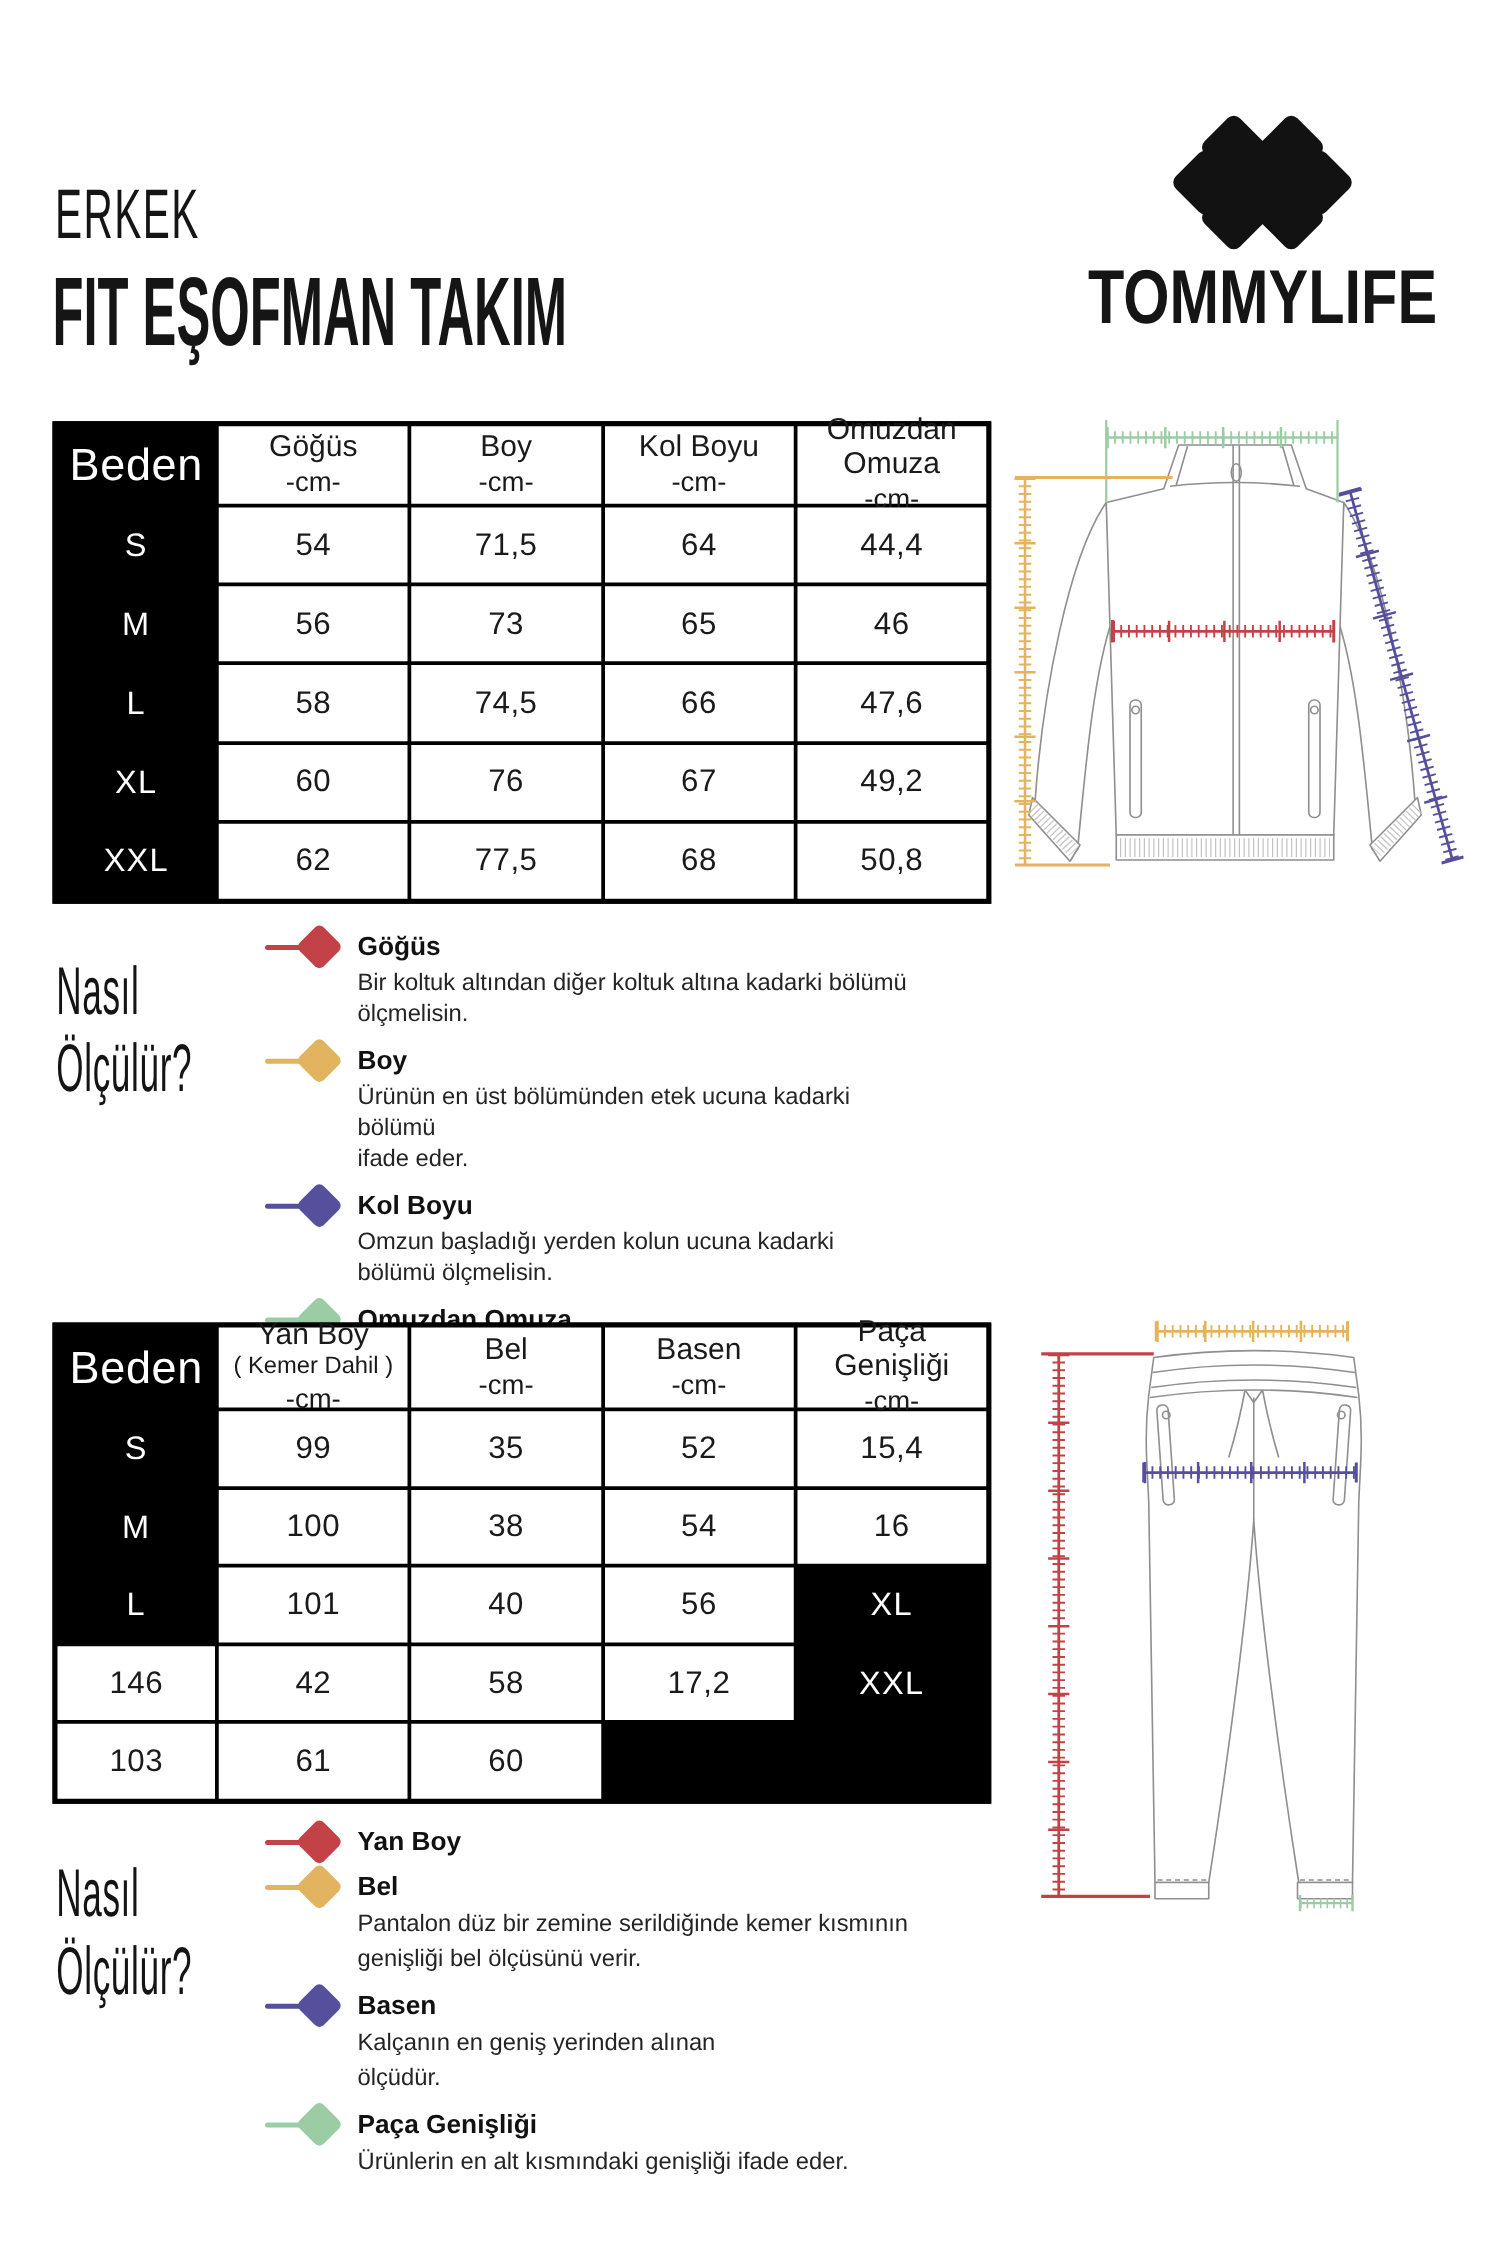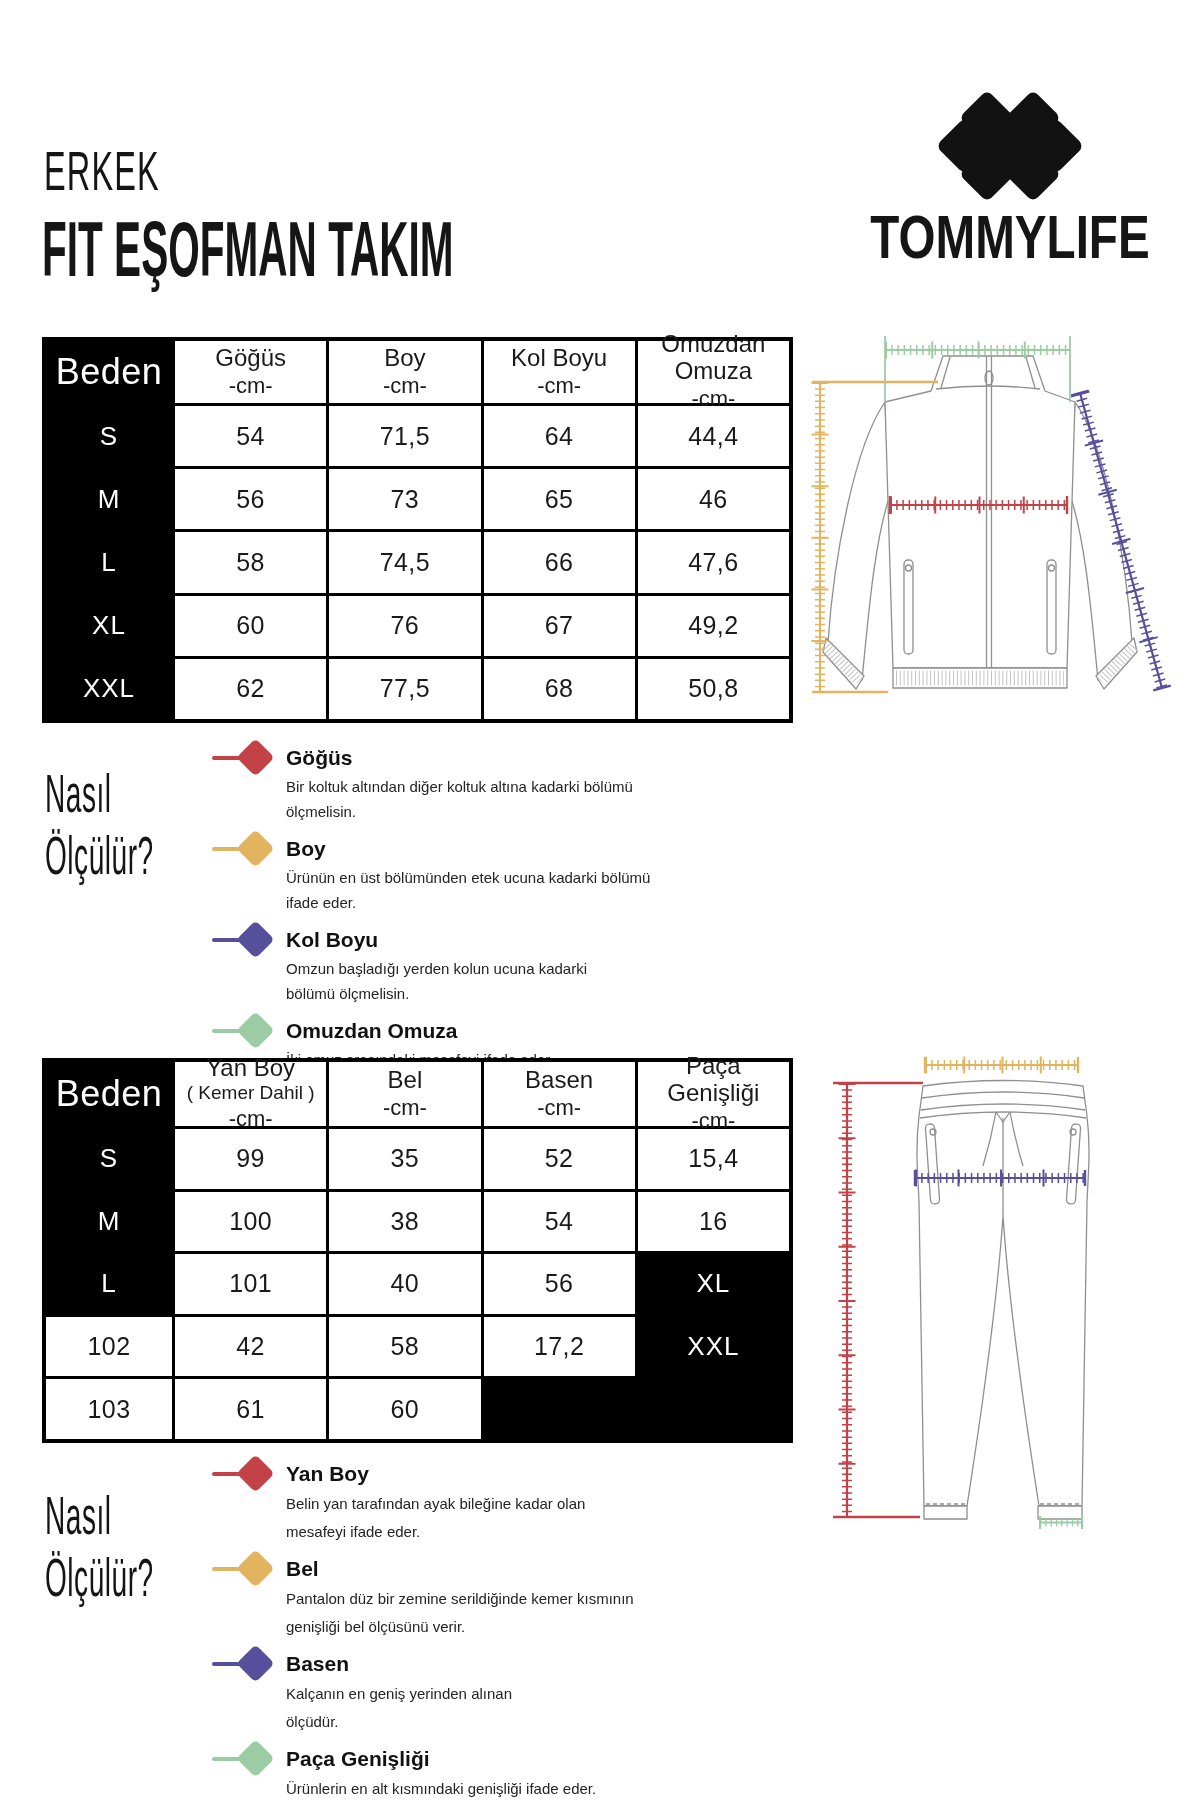--- a/index.html
+++ b/index.html
@@ -41,21 +41,21 @@
   .legend { position:absolute; left:186px; width:545px; display:flex; flex-direction:column; }
   #legend-jacket { top:744px; gap:11px; }
   #legend-pants  { top:1460px; gap:9px; }
   .lgitem { display:flex; align-items:flex-start; }
   .lgicon { position:relative; width:100px; flex:0 0 100px; height:27px; }
   .lgline { position:absolute; left:26px; top:12px; width:48px; height:3.5px; background:currentColor; border-radius:2px; }
   .lgdia  { position:absolute; left:56px; top:0px; width:27px; height:27px; background:currentColor;
             border-radius:5px; transform:rotate(45deg); }
   .lgc-red{color:var(--red);} .lgc-gold{color:var(--gold);} .lgc-purple{color:var(--purple);} .lgc-green{color:var(--green);}
   .lgtitle { font-size:21px; font-weight:bold; color:#111; line-height:27px; }
-  .lgdesc { font-size:15px; line-height:25px; color:#242424; white-space:pre-line; margin-top:3px; }
+  .lgdesc { font-size:19px; line-height:25px; color:#242424; white-space:pre-line; margin-top:3px; }
   #legend-pants .lgdesc { line-height:28px; }
 
   
   .diagram { position:absolute; }
   #jacket-svg { left:790px; top:290px; }
   #pants-svg  { left:790px; top:1020px; }
   .garment { stroke:#8f8f8f; stroke-width:1.3; fill:none; stroke-linejoin:round; }
   .gfill { fill:#ffffff; }
   .rib { stroke:#c4c4c4; }
   .rl-red{stroke:var(--red);} .rl-gold{stroke:var(--gold);} .rl-purple{stroke:var(--purple);} .rl-green{stroke:var(--green);}
@@ -272,21 +272,21 @@
     <div class="cell val">38</div>
     <div class="cell val">54</div>
     <div class="cell val">16</div>
 
     <div class="cell dark sizelbl">L</div>
     <div class="cell val">101</div>
     <div class="cell val">40</div>
     <div class="cell val">56</div>
 
     <div class="cell dark sizelbl">XL</div>
-    <div class="cell val">102</div>
+    <div class="cell val">146</div>
     <div class="cell val">42</div>
     <div class="cell val">58</div>
     <div class="cell val">17,2</div>
 
     <div class="cell dark sizelbl">XXL</div>
     <div class="cell val">103</div>
     <div class="cell val">61</div>
     <div class="cell val">60</div>
   </div>
 
@@ -294,22 +294,20 @@
   <div class="howto-line" style="left:45px; top:1546px;">Ölçülür?</div>
 
   <div id="legend-pants" class="legend">
     <div class="lgitem">
       <div class="lgicon lgc-red">
           <span class="lgline"></span>
           <span class="lgdia"></span>
         </div>
       <div class="lgtext">
           <div class="lgtitle">Yan Boy</div>
-          <div class="lgdesc">Belin yan tarafından ayak bileğine kadar olan
-mesafeyi ifade eder.</div>
         </div>
     </div>
     <div class="lgitem">
       <div class="lgicon lgc-gold">
           <span class="lgline"></span>
           <span class="lgdia"></span>
         </div>
       <div class="lgtext">
           <div class="lgtitle">Bel</div>
           <div class="lgdesc">Pantalon düz bir zemine serildiğinde kemer kısmının

